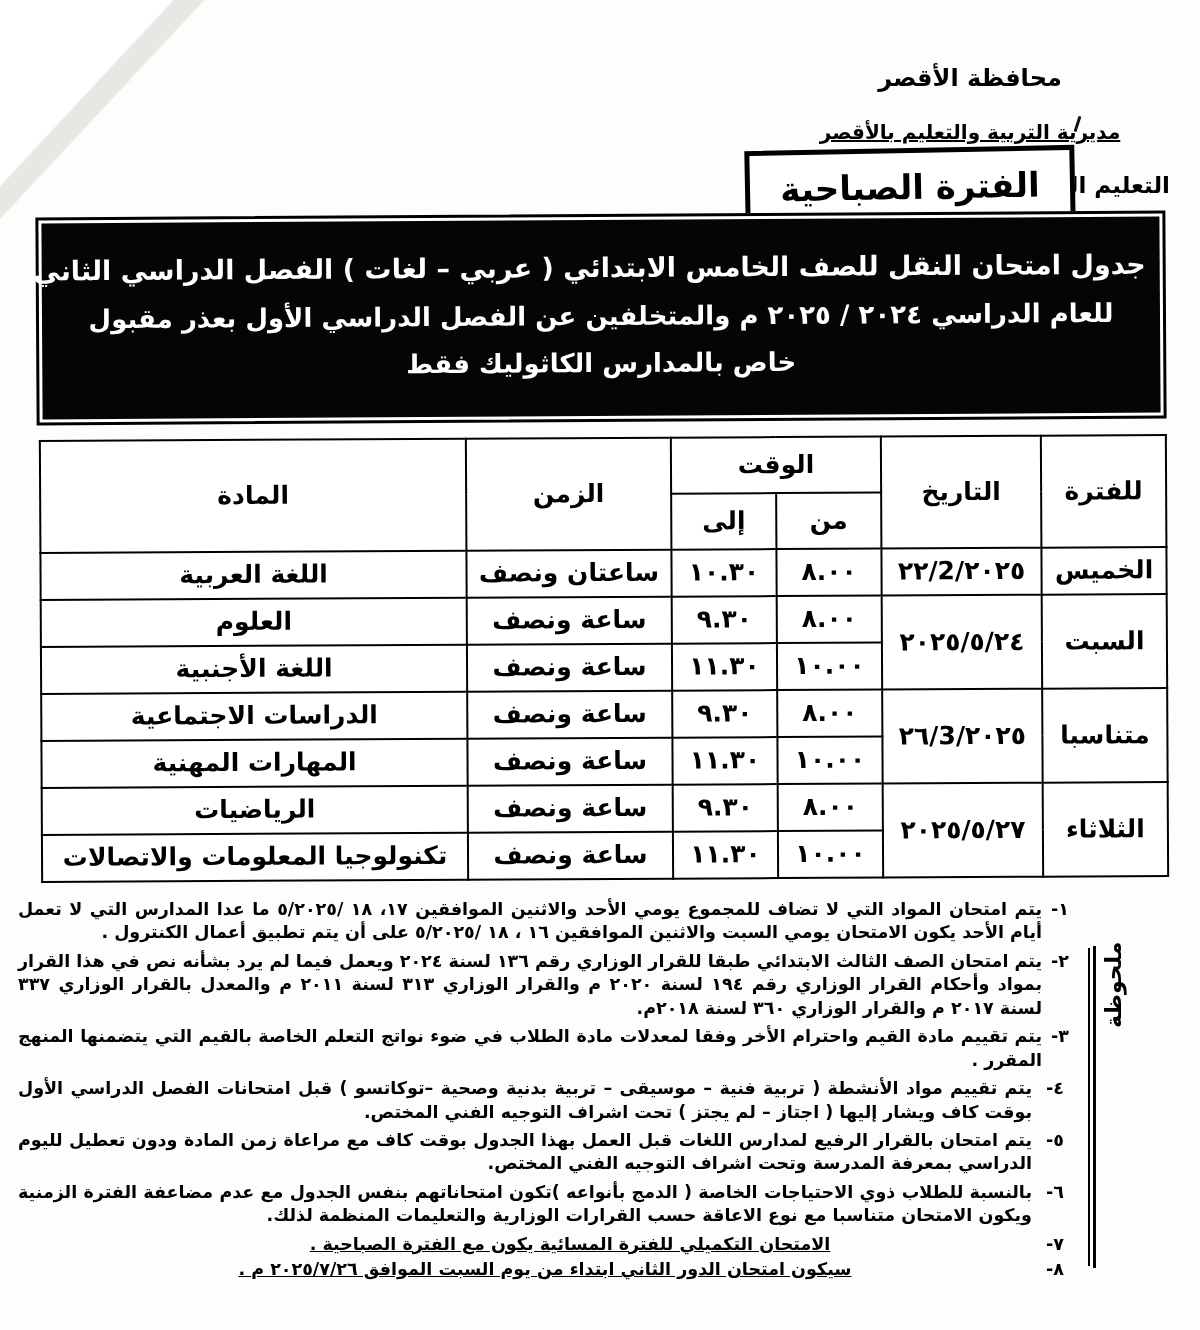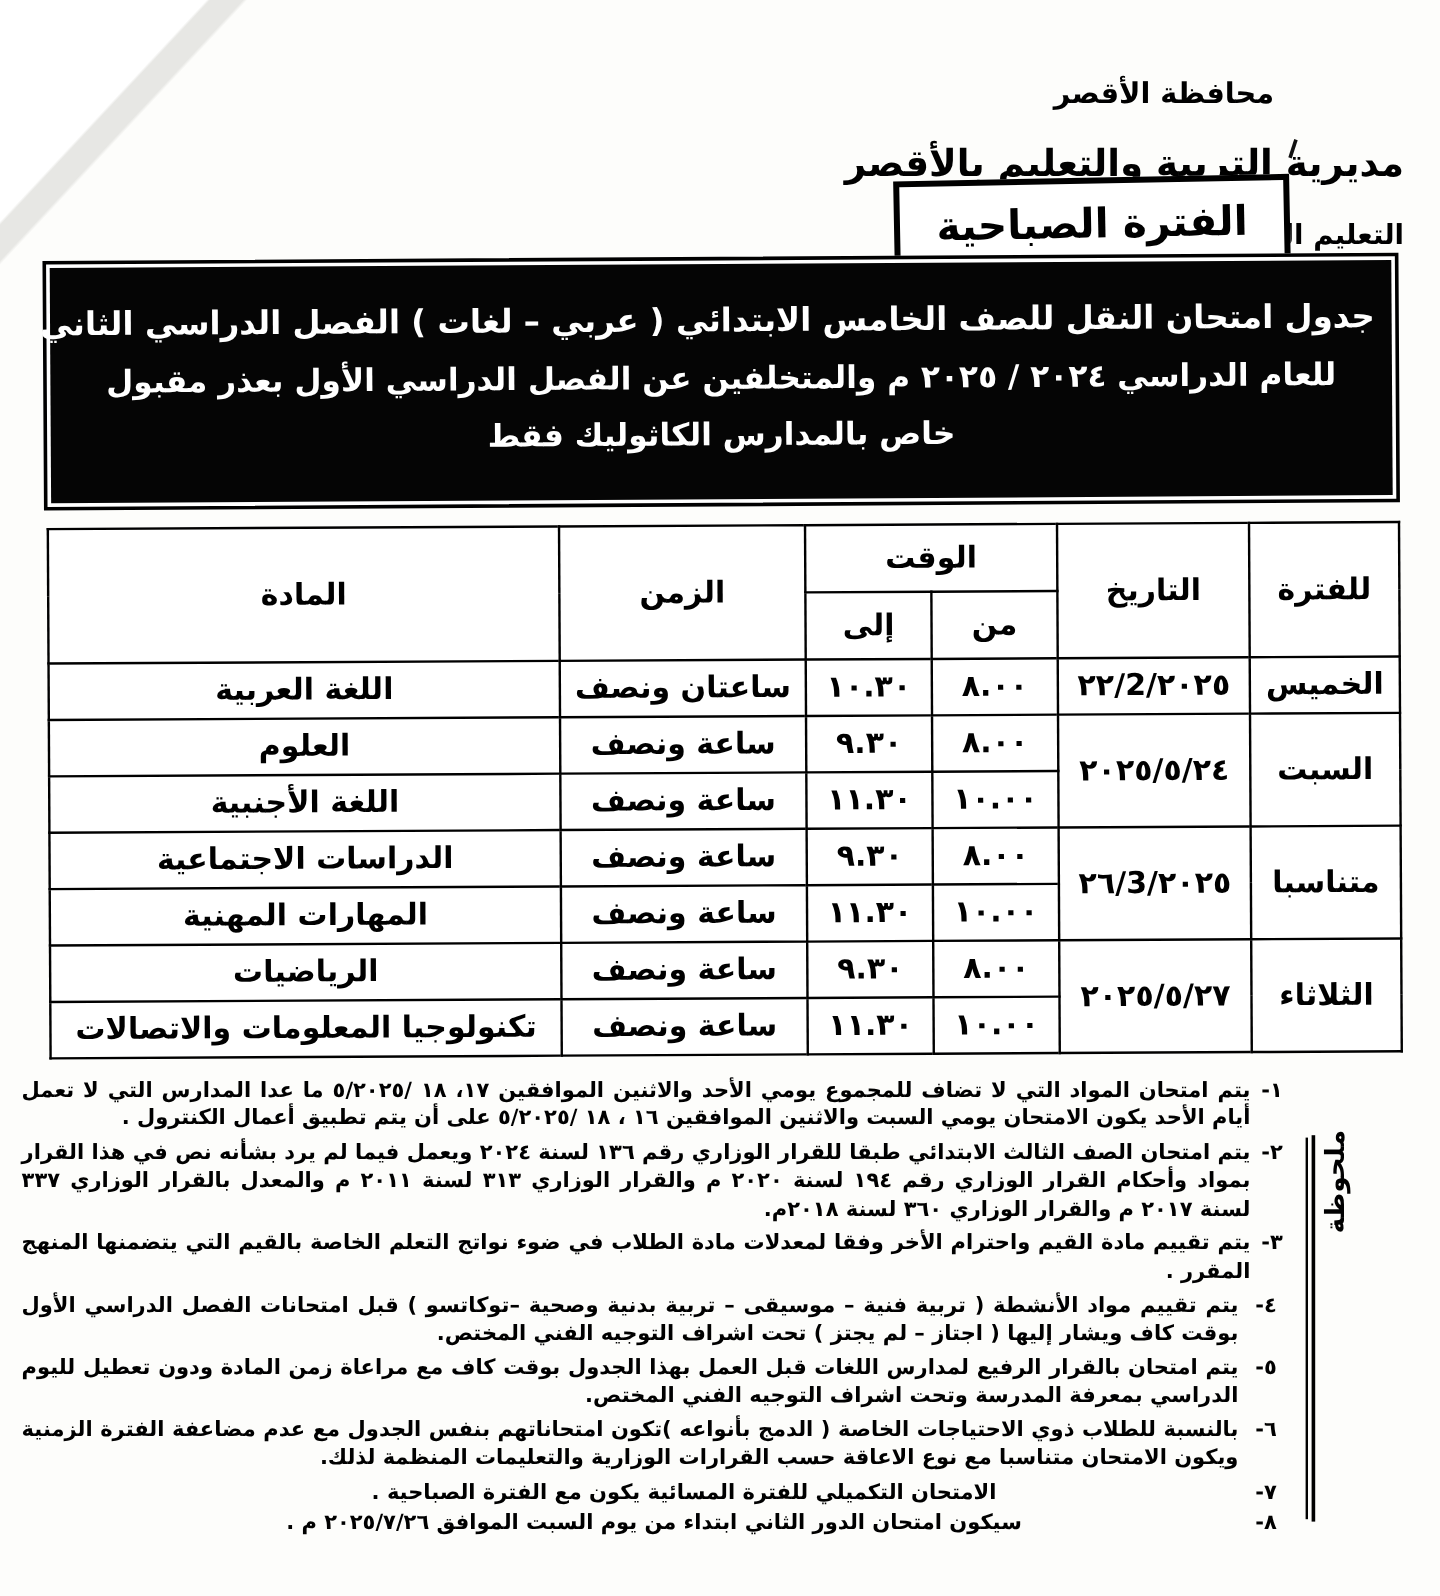--- a/index.html
+++ b/index.html
@@ -28,21 +28,21 @@
   }
   .org-block{
     position:absolute;right:30px;top:22px;
     width:400px;text-align:center;
     line-height:1.0;
   }
   .org-line{
     font-weight:700;font-size:24px;letter-spacing:0px;
     margin-bottom:32px;white-space:nowrap;
   }
-  .org-line.l2{font-size:31px;}
+  .org-line.l2{font-size:20px;text-decoration:underline;}
   .org-line.l3{font-size:23px;}
 
   .period-box{
     position:absolute;left:745px;top:104px;
     width:320px;height:68px;
     border:5px solid #000;
     display:flex;align-items:center;justify-content:center;
     transform:rotate(-1.1deg);
     background:#fff;
   }
@@ -136,21 +136,21 @@
   }
   .note .body{flex:1 1 auto;text-align:justify;}
   .note.wide .num{width:46px;}
   .n1{margin-bottom:5px;}
   .n2{margin-bottom:5px;}
   .n3{margin-bottom:5px;}
   .n4{margin-bottom:5px;}
   .n5{margin-bottom:5px;}
   .n6{margin-bottom:5px;}
   .n7{margin-bottom:2px;}
-  .n7 .body,.n8 .body{text-align:center;}
+  .n7 .body,.n8 .body{text-align:center;text-decoration:underline;}
   .n8 .body{padding-left:40px;}
   .n7 .body{padding-left:90px;}
 
   
   .margin-note{
     position:absolute;left:1086px;top:942px;
     width:40px;height:330px;
   }
   .margin-note .vtext{
     position:absolute;right:0;top:0;

